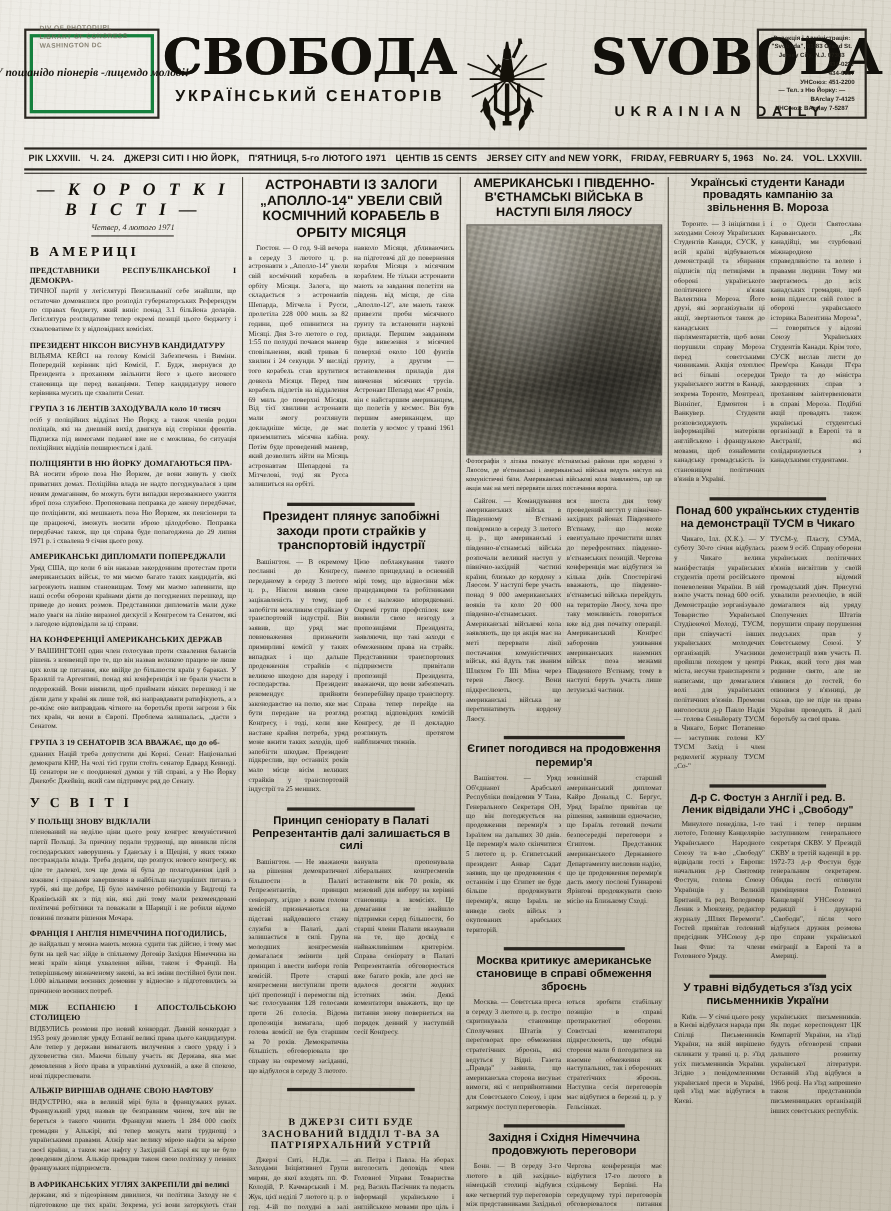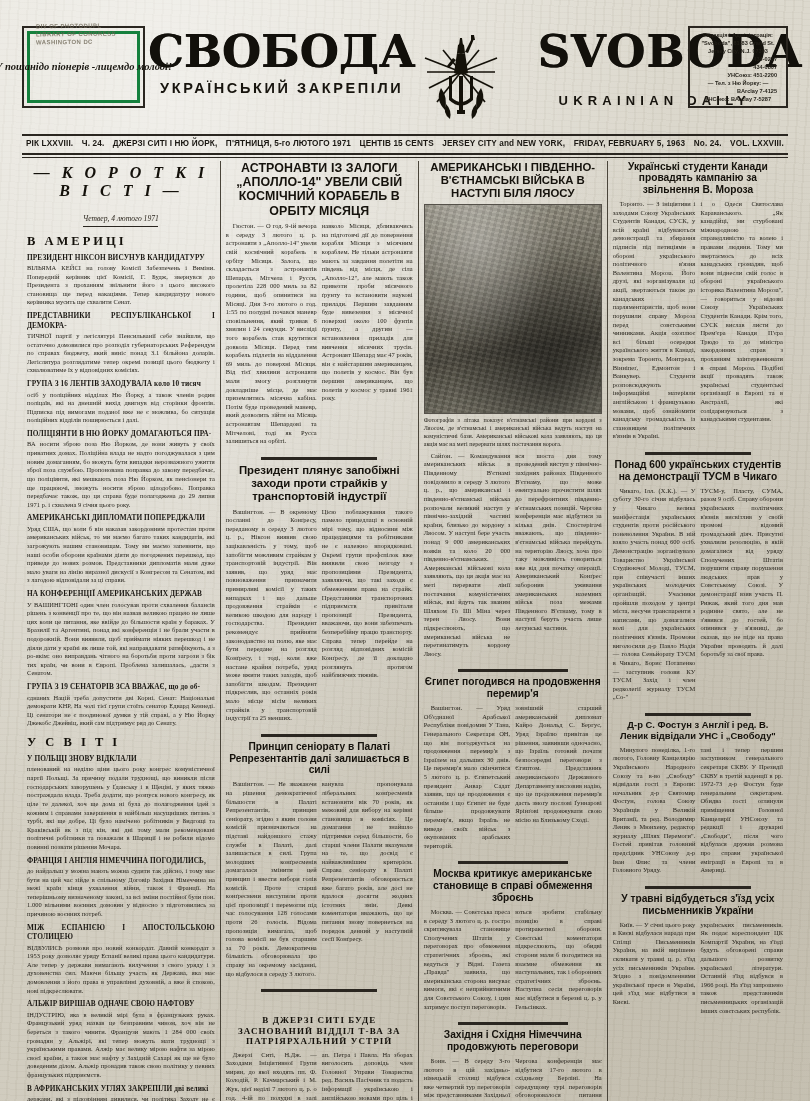--- a/index.html
+++ b/index.html
@@ -111,21 +111,21 @@
   .hdr.lg { font-size:11.4px; }
   .hdr.md { font-size:10.2px; }
   .hdr.sm { font-size:9.4px; }
   .hdr.serifcaps {
     font-family:"Liberation Serif", serif; font-size:9px; letter-spacing:1.1px;margin-top:23px;
   }
 
   .kicker {
     text-align:center; font-family:"Liberation Serif", serif;
     font-weight:bold; font-style:italic; font-size:16px; letter-spacing:4px;
-    color:#14110b; margin:3px 0 14px 0;
+    color:#14110b; margin:3px 0 2px 0;
   }
   .kicker-date {
     text-align:center; font-style:italic; font-size:7.6px; color:#2a251c; margin-bottom:3px;
   }
   .kicker-sep { border-top:1px solid #2a2620; width:40%; margin:3px auto 5px auto; }
   .section-h {
     text-align:left; font-family:"Liberation Serif", serif; font-weight:bold;
     font-size:12.5px; letter-spacing:3px; margin:7px 0 4px 0; color:#14110b;
   }
   .lead {
@@ -182,21 +182,21 @@
         <div class="slogan-line">У пошані</div>
         <div class="slogan-line">до піонерів -</div>
         <div class="slogan-line">лицем</div>
         <div class="slogan-line">до молоді!</div>
       </div>
     </div>
 
     <div class="title-wrap">
       <div class="title-side">
         <div class="title-cyr">СВОБОДА</div>
-        <div class="sub-cyr">УКРАЇНСЬКИЙ ЗАКРЕПІЛИ</div>
+        <div class="sub-cyr">УКРАЇНСЬКИЙ СЕНАТОРІВ</div>
       </div>
 
       <div class="emblem">
         <svg width="88" height="92" viewBox="0 0 88 92" aria-hidden="true">
           <g fill="#141109">
 
             <g stroke="#141109" stroke-width="1.6">
               <line x1="44" y1="40" x2="8" y2="26"></line>
               <line x1="44" y1="40" x2="10" y2="40"></line>
               <line x1="44" y1="40" x2="12" y2="56"></line>
@@ -264,26 +264,26 @@
 
   <div class="cols">
 
     <div class="col c1">
       <div class="kicker">—  К О Р О Т К І   В І С Т І  —</div>
       <div class="kicker-date">Четвер, 4 лютого 1971</div>
       <div class="kicker-sep"></div>
       <div class="section-h">В АМЕРИЦІ</div>
 
       <div>
+        <div class="lead">ПРЕДСТАВНИКИ РЕСПУБЛІКАНСЬКОЇ І ДЕМОКРА-</div>
+        <div class="body">ТИЧНОЇ партії у легіслятурі Пенсильванії себе знайшли, що остаточно домовилися про розподіл губернаторських Референдум по справах бюджету, який виніс понад 3.1 більйона доларів. Легіслятура розглядатиме тепер окремі позиції цього бюджету і схвалюватиме їх у відповідних комісіях.</div>
+      </div>
+      <div>
         <div class="lead">ПРЕЗИДЕНТ НІКСОН ВИСУНУВ КАНДИДАТУРУ</div>
         <div class="body">ВІЛЬЯМА КЕЙСІ на голову Комісії Забезпечень і Виміни. Попередній керівник цієї Комісії, Г. Будж, звернувся до Президента з проханням звільнити його з цього високого становища ще перед вакаціями. Тепер кандидатуру нового керівника мусить ще схвалити Сенат.</div>
-      </div>
-      <div>
-        <div class="lead">ПРЕДСТАВНИКИ РЕСПУБЛІКАНСЬКОЇ І ДЕМОКРА-</div>
-        <div class="body">ТИЧНОЇ партії у легіслятурі Пенсильванії себе знайшли, що остаточно домовилися про розподіл губернаторських Референдум по справах бюджету, який виніс понад 3.1 більйона доларів. Легіслятура розглядатиме тепер окремі позиції цього бюджету і схвалюватиме їх у відповідних комісіях.</div>
       </div>
       <div>
         <div class="lead">ГРУПА З 16 ЛЕНТІВ ЗАХОДУВАЛА коло 10 тисяч</div>
         <div class="body">осіб у поліційних відділах Ню Йорку, а також членів родин поліцаїв, які на днешній вихід двигнув від сторінки фронтів. Підписка під вимогами поданої вже не є можлива, бо ситуація поліційних відділів поширюється і далі.</div>
       </div>
       <div>
         <div class="lead">ПОЛІЦІЯНТИ В НЮ ЙОРКУ ДОМАГАЮТЬСЯ ПРА-</div>
         <div class="body">ВА носити зброю поза Ню Йорком, де вони живуть у своїх приватних домах. Поліційна влада не надто погоджувалася з цим новим домаганням, бо можуть бути випадки нерозважного ужиття зброї поза службою. Пропонована поправка до закону передбачає, що поліціянти, які мешкають поза Ню Йорком, як пенсіонери та ще працюючі, зможуть носити зброю цілодобово. Поправка передбачає також, що ця справа буде полагоджена до 29 липня 1971 р. і схвалена 9 січня цього року.</div>
       </div>
       <div>

